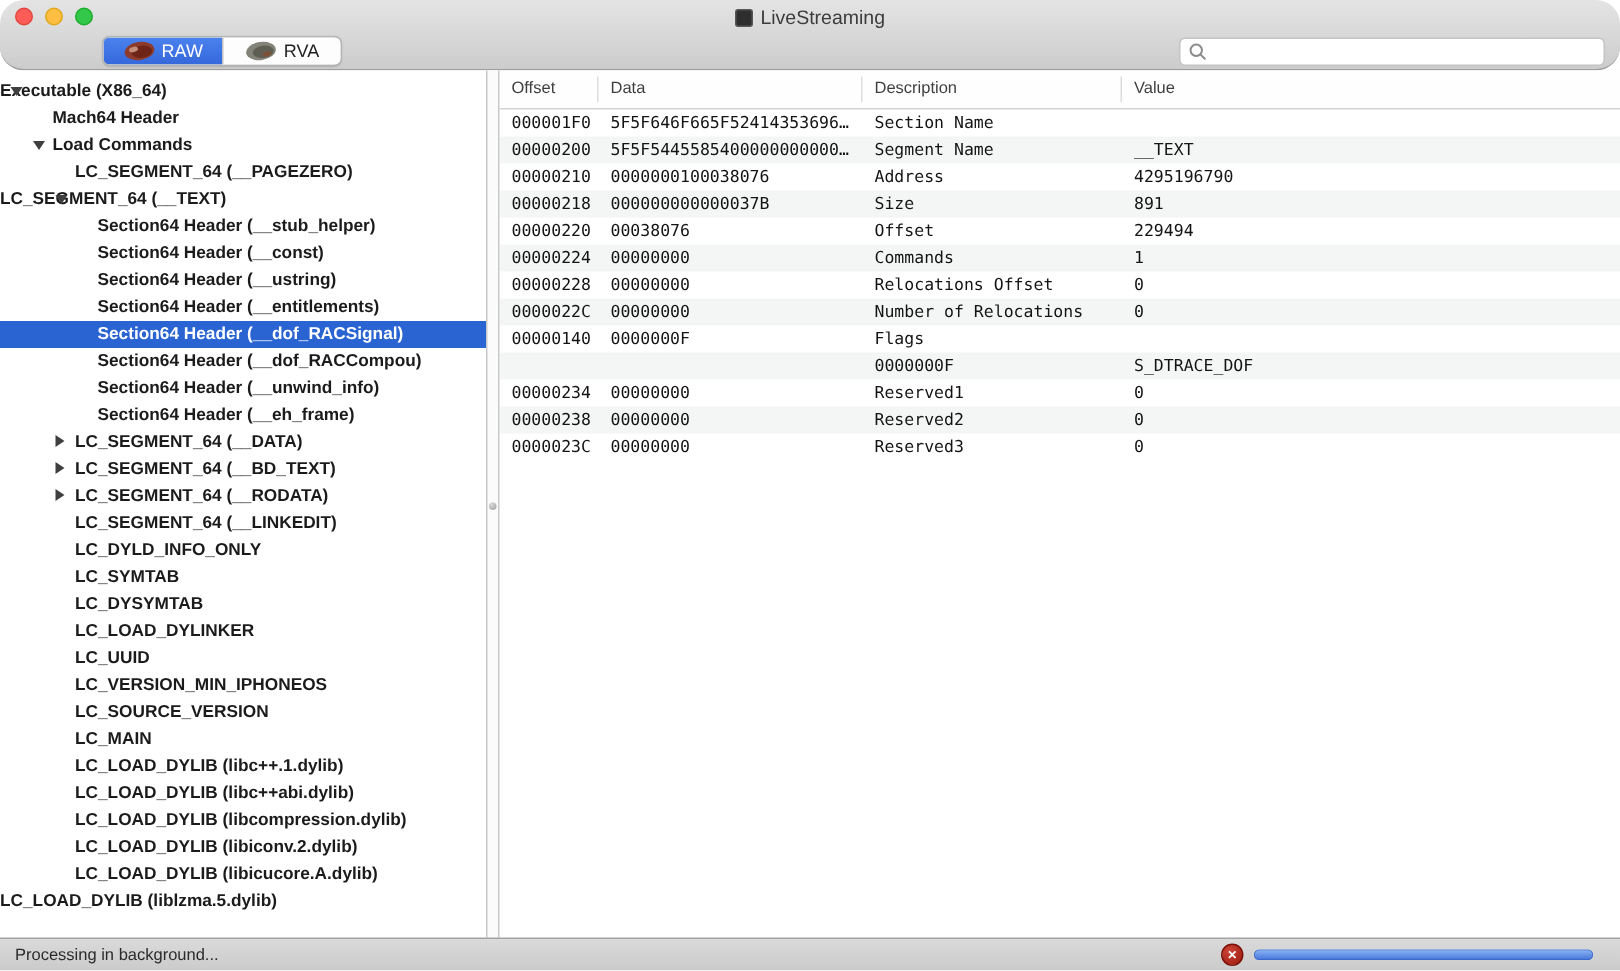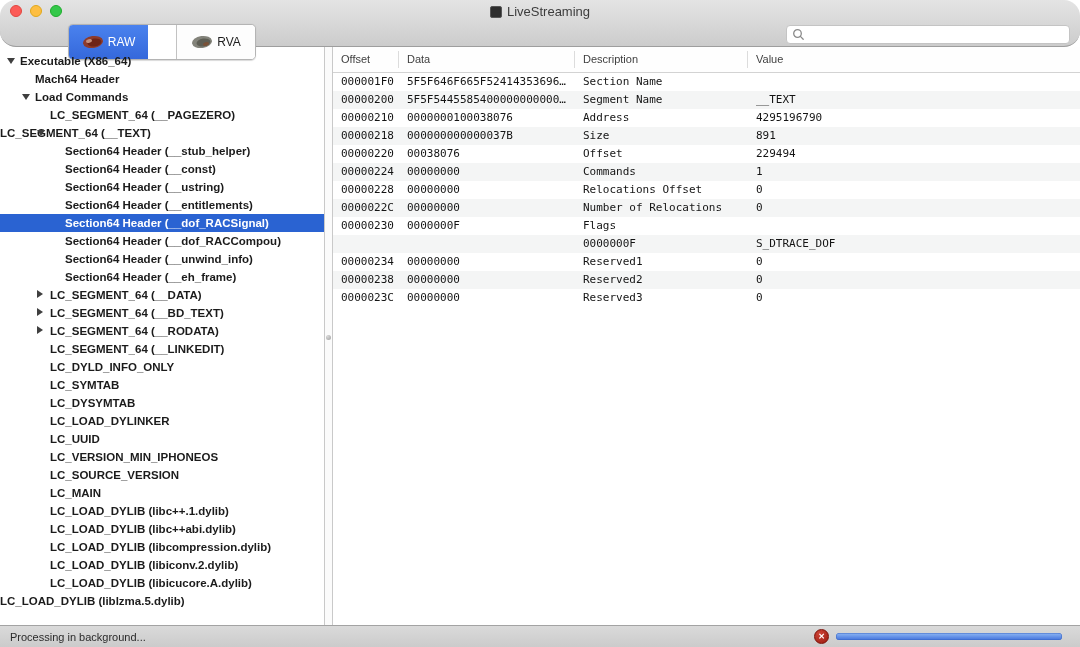--- a/index.html
+++ b/index.html
@@ -15,23 +15,23 @@
   .tl { width:12px; height:12px; border-radius:50%; display:inline-block; }
   .tl.red    { background:#FC5B57; border:1px solid #E2463F; }
   .tl.yellow { background:#FDBE41; border:1px solid #E0A81C; }
   .tl.green  { background:#34C84A; border:1px solid #1DAD2B; }
   .title-wrap { position:absolute; left:0; right:0; top:3px; height:17px;
                 display:flex; align-items:center; justify-content:center; gap:5px; }
   .doc-icon { width:12px; height:12px; background:#2E2E2E; border:1px solid #565656;
               border-radius:2px; display:inline-block; }
   .title { font-size:13px; color:#3C3C3C; }
 
-  .segmented { position:absolute; left:68px; top:24px; height:36px; display:flex;
+  .segmented { position:absolute; left:68px; top:24px; height:20px; display:flex;
                border:1px solid #B4B4B4; border-radius:5px; overflow:hidden;
-               box-shadow:0 0.5px 1px rgba(0,0,0,0.15); background:#fff;gap:28px; }
+               box-shadow:0 0.5px 1px rgba(0,0,0,0.15); background:#fff; }
   .segment { width:79px; display:flex; align-items:center; justify-content:center;
              gap:4px; font-size:12px; color:#1E1E1E; cursor:default; background:#FDFDFD; }
   .segment.selected { background:linear-gradient(#4A82EE,#3568DB); color:#fff; }
   .segment + .segment { border-left:1px solid #C2C2C2; }
   .steak { display:inline-flex; }
 
   .search { position:absolute; right:10px; top:25px; width:284px; height:19px;
             background:#fff; border:1px solid #C4C4C4; border-radius:4px;
             display:flex; align-items:center; padding:0 5px; gap:3px; }
   .search input { border:none; outline:none; background:transparent; flex:1;
@@ -124,21 +124,21 @@
           <circle cx="5.5" cy="5.5" r="3.8" fill="none" stroke="#8A8A8A" stroke-width="1.3"></circle>
           <line x1="8.4" y1="8.4" x2="11.2" y2="11.2" stroke="#8A8A8A" stroke-width="1.3" stroke-linecap="round"></line>
         </svg>
       </span>
       <input value="" style="">
     </div>
   </div>
 
   <div class="content">
     <div class="sidebar" id="tree">
-        <div class="trow" style="padding-left: 20px;"><span class="disc expanded" style="left: 7px;"></span><span>Executable (X86_64)</span></div>
+        <div class="trow" style=""><span class="disc expanded" style="left: 7px;"></span><span>Executable (X86_64)</span></div>
         <div class="trow" style="padding-left: 35px;"><span>Mach64 Header</span></div>
         <div class="trow" style="padding-left: 35px;"><span class="disc expanded" style="left: 22px;"></span><span>Load Commands</span></div>
         <div class="trow" style="padding-left: 50px;"><span>LC_SEGMENT_64 (__PAGEZERO)</span></div>
         <div class="trow" style=""><span class="disc expanded" style="left: 37px;"></span><span>LC_SEGMENT_64 (__TEXT)</span></div>
         <div class="trow" style="padding-left: 65px;"><span>Section64 Header (__stub_helper)</span></div>
         <div class="trow" style="padding-left: 65px;"><span>Section64 Header (__const)</span></div>
         <div class="trow" style="padding-left: 65px;"><span>Section64 Header (__ustring)</span></div>
         <div class="trow" style="padding-left: 65px;"><span>Section64 Header (__entitlements)</span></div>
         <div class="trow sel" style="padding-left: 65px;"><span>Section64 Header (__dof_RACSignal)</span></div>
         <div class="trow" style="padding-left: 65px;"><span>Section64 Header (__dof_RACCompou)</span></div>
@@ -217,21 +217,21 @@
             <div class="td">Relocations Offset</div>
             <div class="td">0</div>
           </div>
           <div class="dr">
             <div class="td">0000022C</div>
             <div class="td">00000000</div>
             <div class="td">Number of Relocations</div>
             <div class="td">0</div>
           </div>
           <div class="dr">
-            <div class="td">00000230</div>
+            <div class="td">00000140</div>
             <div class="td">0000000F</div>
             <div class="td">Flags</div>
             <div class="td"></div>
           </div>
           <div class="dr">
             <div class="td"></div>
             <div class="td"></div>
             <div class="td">0000000F</div>
             <div class="td">S_DTRACE_DOF</div>
           </div>

